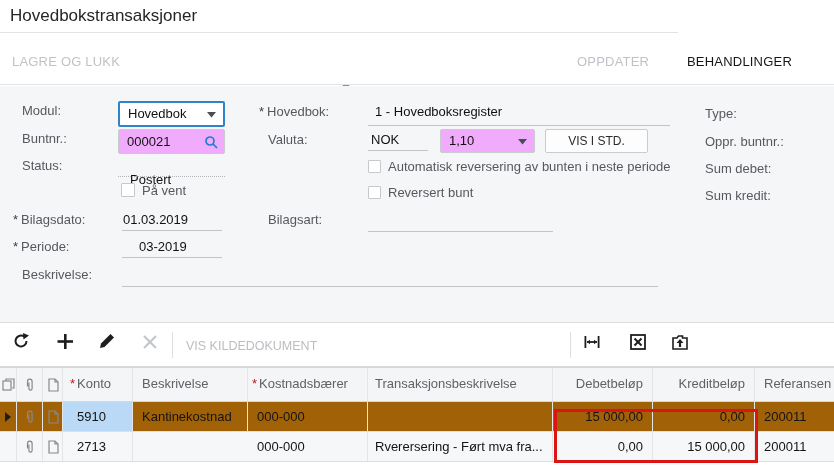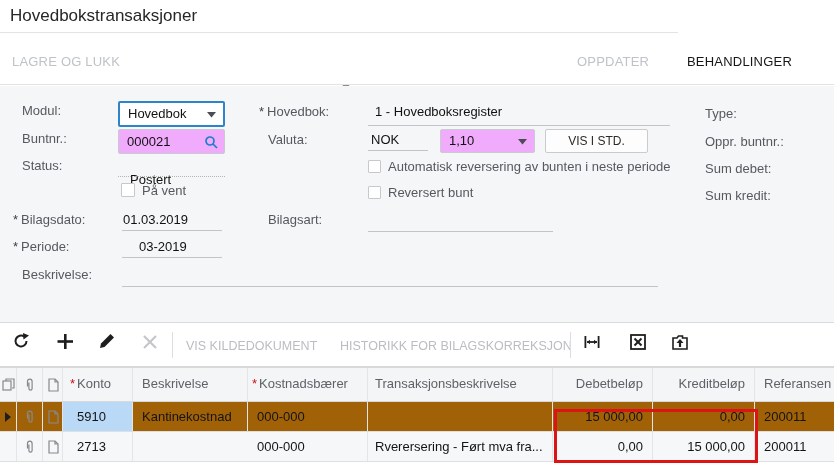--- a/index.html
+++ b/index.html
@@ -209,21 +209,20 @@
     </svg>
     <svg class="abs tb-icon" style="left:98px; top:9px;" viewBox="0 0 18 18">
       <polygon points="2,16 3,11.5 12.5,2 16,5.5 6.5,15" fill="#1e1e1e"></polygon>
     </svg>
     <svg class="abs tb-icon" style="left:141px; top:10px;" viewBox="0 0 18 18">
       <line x1="3" y1="3" x2="15" y2="15" stroke="#c3c7ca" stroke-width="2.2"></line>
       <line x1="15" y1="3" x2="3" y2="15" stroke="#c3c7ca" stroke-width="2.2"></line>
     </svg>
     <div class="abs vdiv" style="left:172px; top:9px;"></div>
     <div class="abs gtb-text" style="left:186px; top:16px;">VIS KILDEDOKUMENT</div>
-    <div class="abs gtb-text" style="left:340px; top:16px;">HISTORIKK FOR BILAGSKORREKSJON</div>
     <div class="abs vdiv" style="left:570px; top:9px;"></div>
     <svg class="abs tb-icon" style="left:583px; top:10px;" viewBox="0 0 18 18">
       <rect x="1.5" y="3" width="1.8" height="12" fill="#1e1e1e"></rect>
       <rect x="14.7" y="3" width="1.8" height="12" fill="#1e1e1e"></rect>
       <line x1="4" y1="9" x2="14" y2="9" stroke="#1e1e1e" stroke-width="1.8"></line>
       <polygon points="4,9 7,6.8 7,11.2" fill="#1e1e1e"></polygon>
       <polygon points="14,9 11,6.8 11,11.2" fill="#1e1e1e"></polygon>
     </svg>
     <svg class="abs tb-icon" style="left:629px; top:10px;" viewBox="0 0 18 18">
       <rect x="2" y="2" width="14" height="14" fill="none" stroke="#1e1e1e" stroke-width="1.8"></rect>

